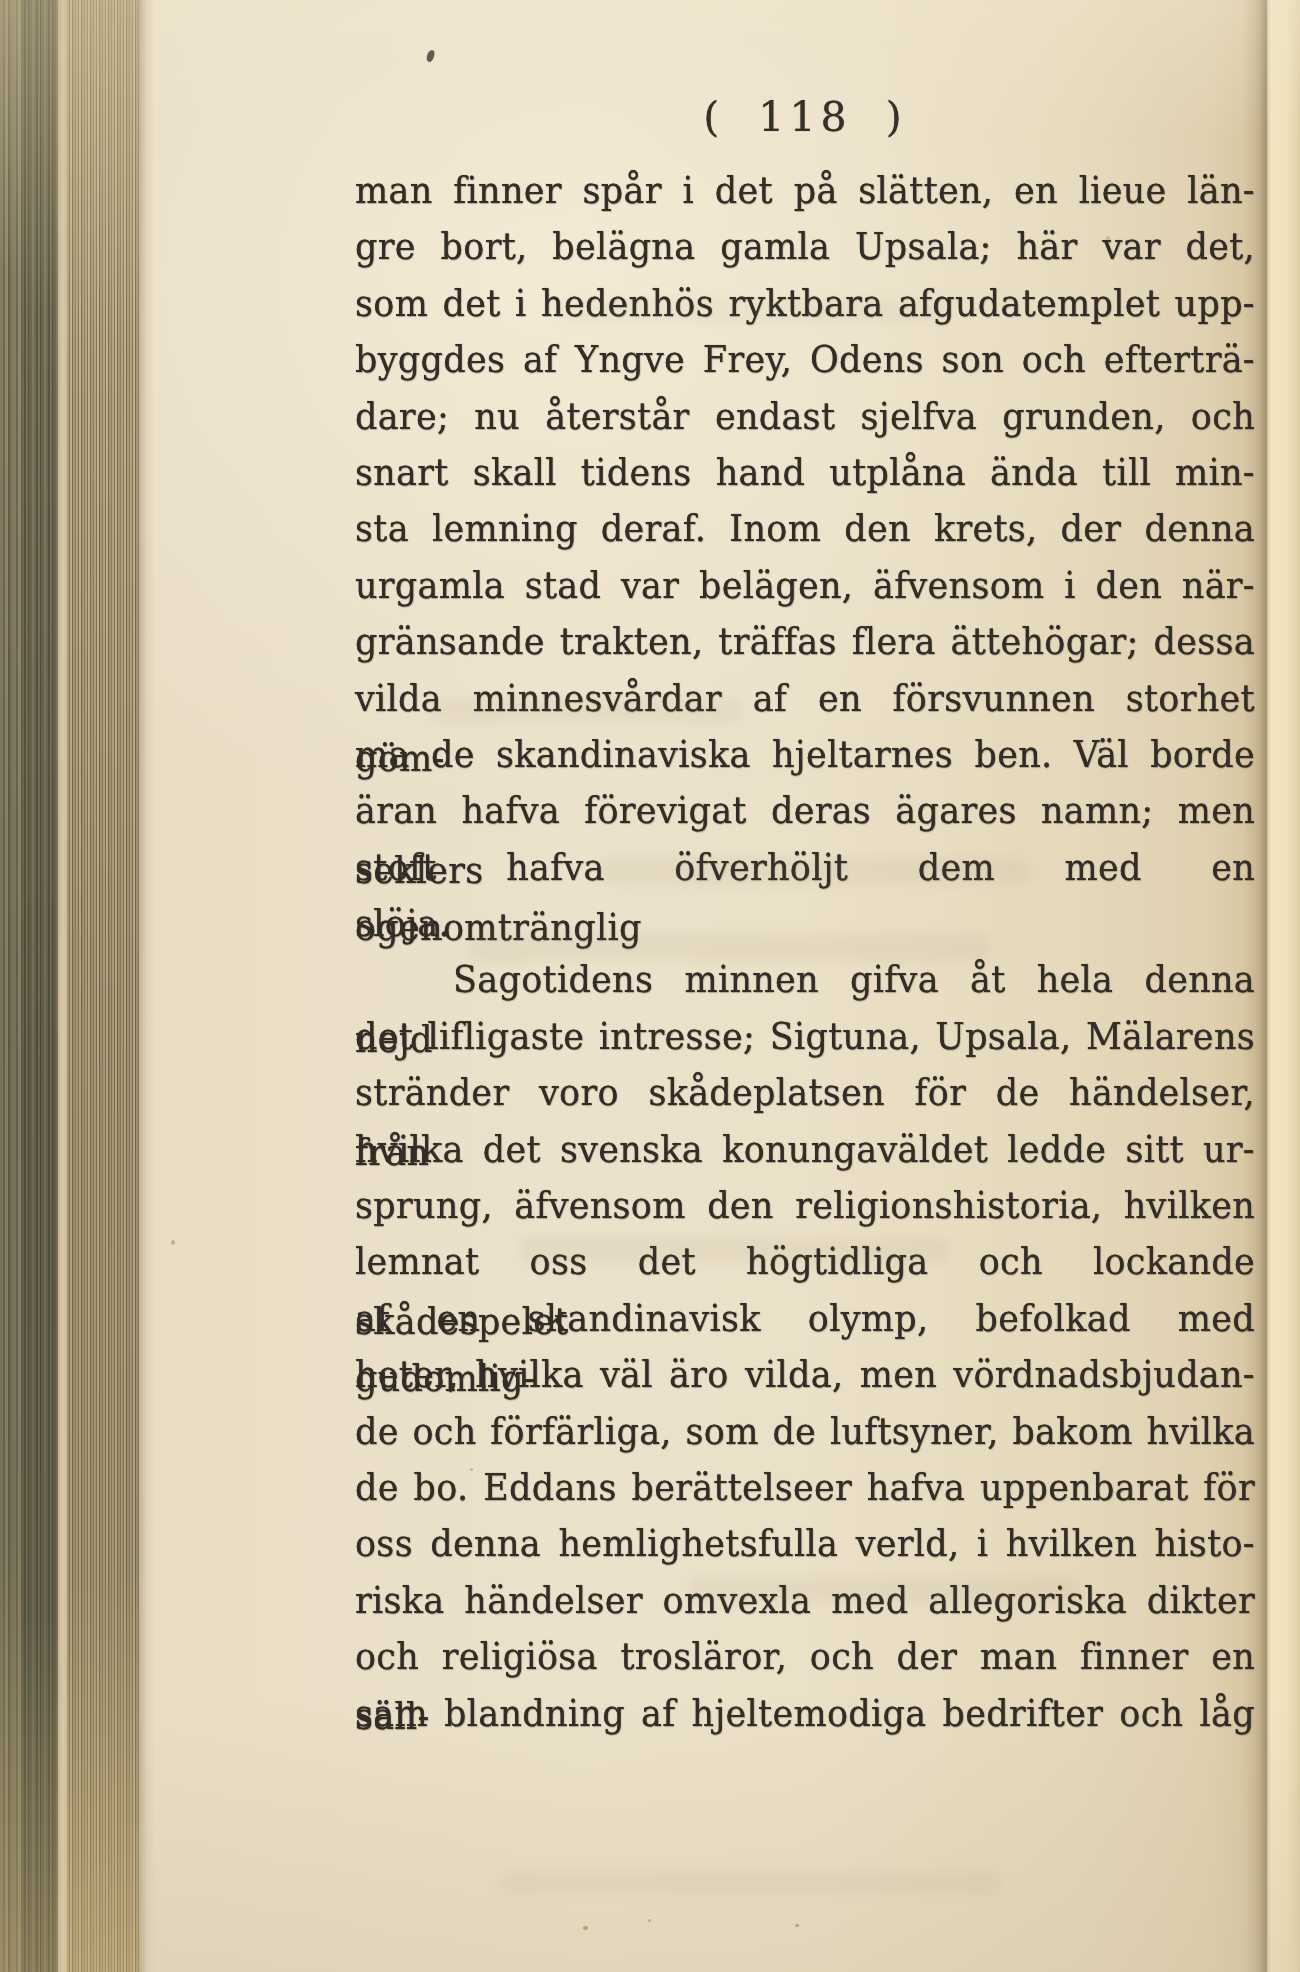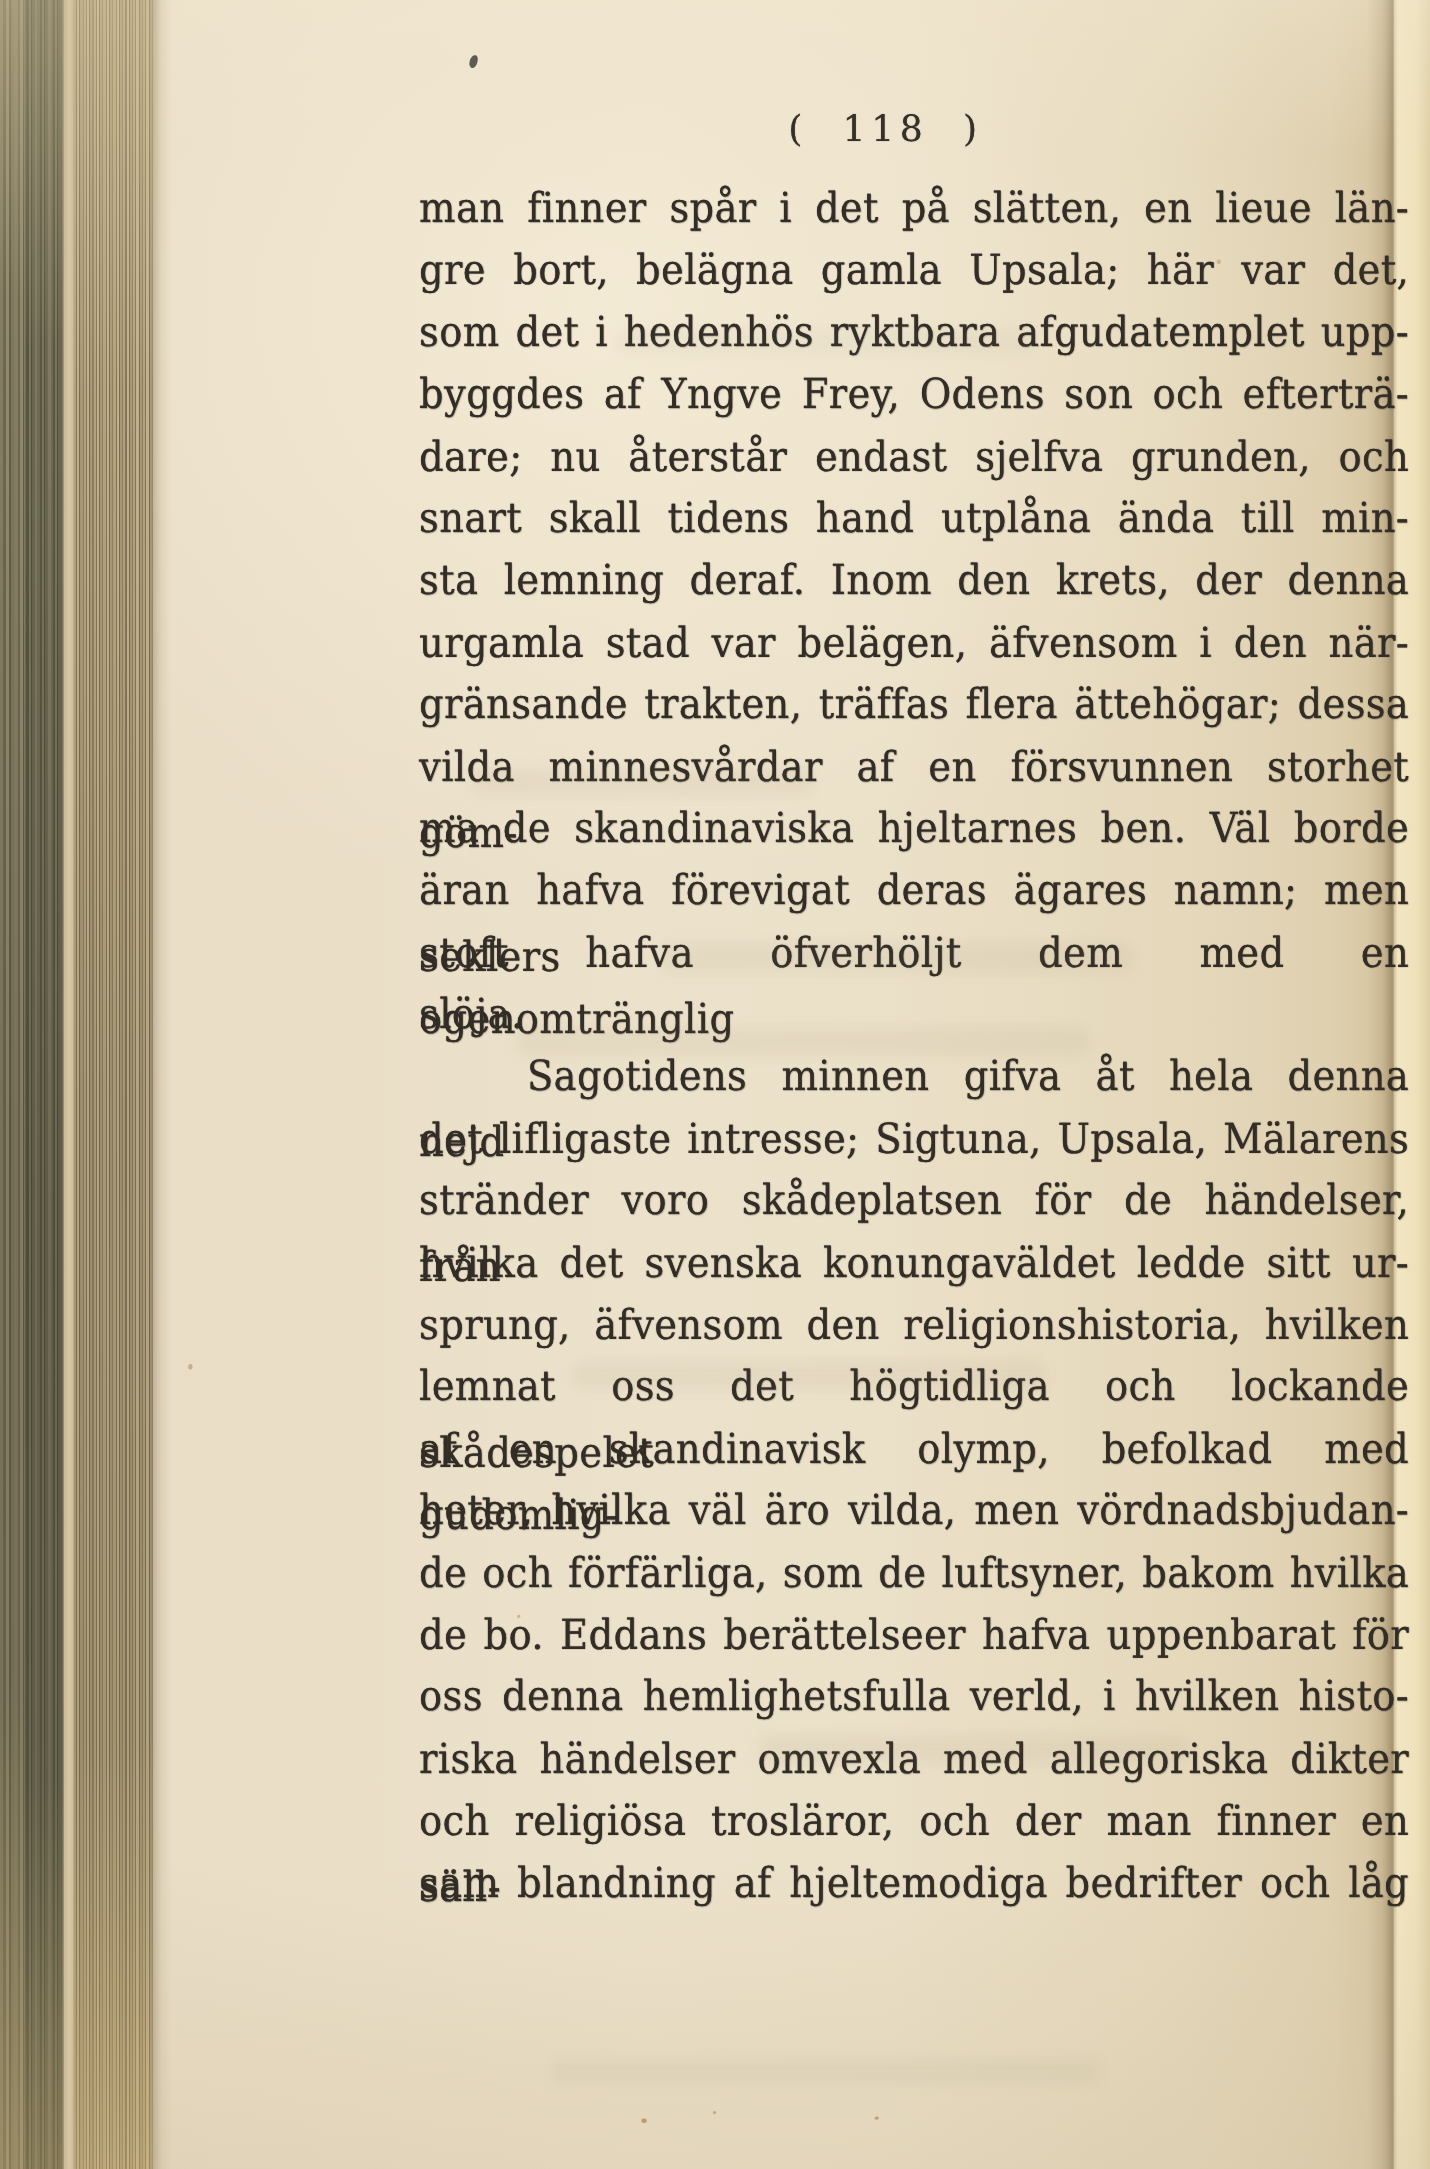--- a/index.html
+++ b/index.html
@@ -40,32 +40,31 @@
     background:linear-gradient(90deg, rgba(160,145,112,0.55), rgba(190,175,140,0.25) 45%, rgba(0,0,0,0));}
 
   
   .crease-shadow{position:absolute;top:0;bottom:0;left:1243px;width:24px;
     background:linear-gradient(90deg, rgba(0,0,0,0) 0%, rgba(120,100,70,0.18) 70%, rgba(90,72,45,0.30) 100%);}
 
   
   .header{
     position:absolute;left:355px;width:900px;top:92px;
     text-align:center;
-    font-size:33px;line-height:50px;
+    font-size:41px;line-height:50px;
     letter-spacing:5px;word-spacing:16px;
     color:#35302a;
     text-shadow:0 0 0.8px rgba(53,48,42,0.85);
   }
   .textblock{
     position:absolute;left:355px;top:162px;width:900px;
     font-size:35px;line-height:56.4px;
     color:#322d26;
     letter-spacing:0.3px;word-spacing:2px;
     text-shadow:0 0 0.8px rgba(50,45,38,0.85), 0.6px 0.6px 1px rgba(50,45,38,0.28);
-    margin-left:26px;
   }
   .line{
     height:56.4px;
     text-align:justify;
     text-align-last:justify;
     transform:scaleY(1.08);
     white-space:normal;
     overflow:visible;
   }
   .line.short{text-align:left;text-align-last:left;}

